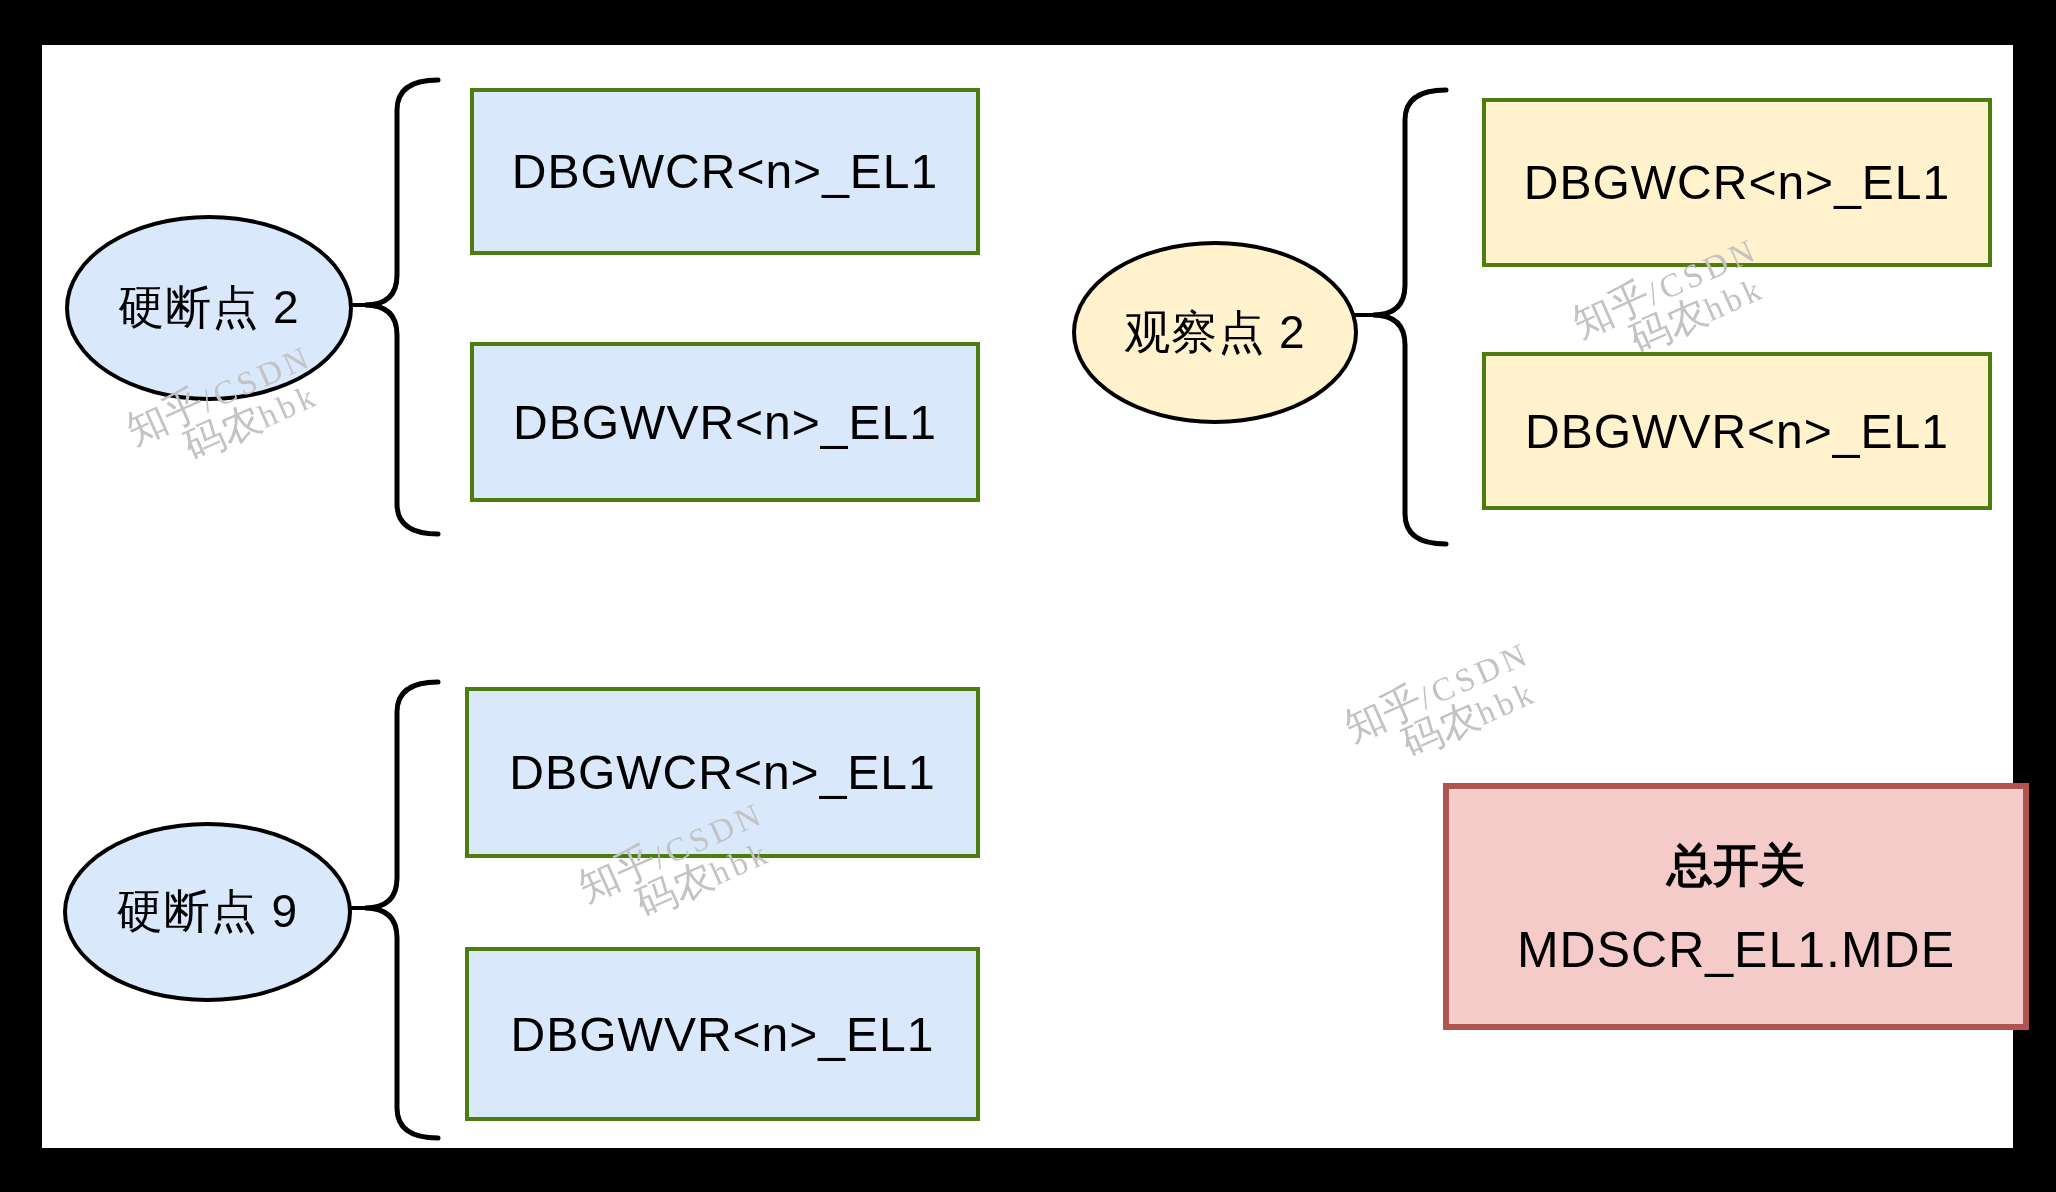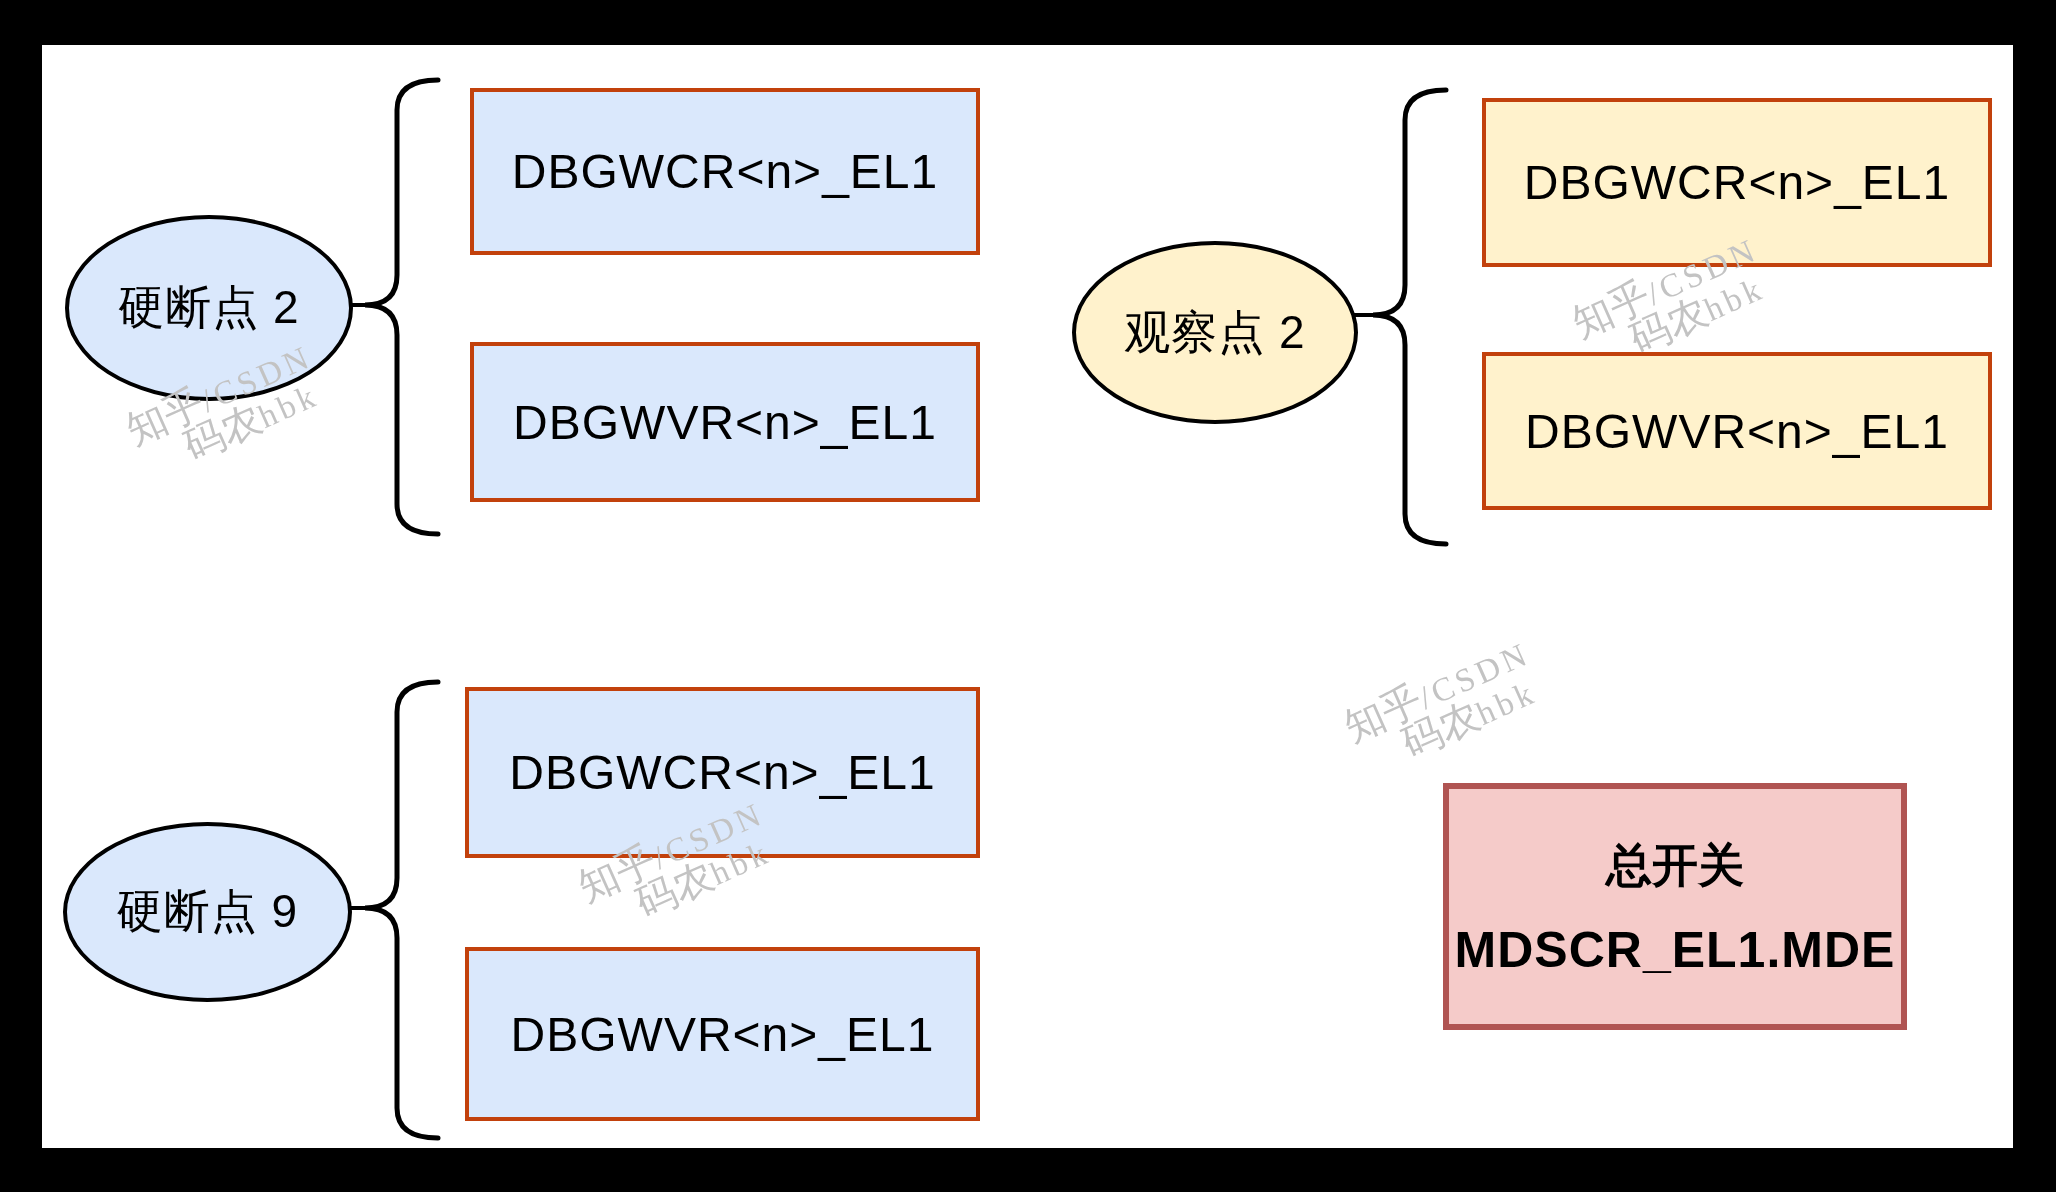--- a/index.html
+++ b/index.html
@@ -11,38 +11,38 @@
 
   .ellipse {
     position:absolute; border:4px solid #000; border-radius:50%;
     display:flex; align-items:center; justify-content:center;
     font-size:46px; color:#000; letter-spacing:1px; z-index:3;
   }
   .fill-blue  { background:#dae8fc; }
   .fill-yellow{ background:#fff2cc; }
 
   .regbox {
-    position:absolute; border:4px solid #c2410c;
+    position:absolute; border:4px solid #4d7c0f;
     display:flex; align-items:center; justify-content:center;
     font-size:48px; color:#000; letter-spacing:1px; z-index:2;
   }
 
   .connector { position:absolute; height:4px; background:#000; z-index:1; }
 
   .brace { position:absolute; z-index:1; }
   .brace svg { display:block; }
 
   .master {
-    position:absolute; left:1443px; top:783px; width:464px; height:247px;
+    position:absolute; left:1443px; top:783px; width:586px; height:247px;
     background:#f5cbc9; border:6px solid #b05452; box-sizing:border-box;
     display:flex; flex-direction:column; align-items:center; justify-content:center;
     gap:24px; z-index:2;
   }
   .master .t1 { font-size:46px; font-weight:bold; color:#000; }
-  .master .t2 { font-size:50px; font-weight:bold; color:#000; letter-spacing:1px; }
+  .master .t2 { font-size:50px; font-weight:normal; color:#000; letter-spacing:1px; }
 
   .wm {
     position:absolute; transform:rotate(-24deg); transform-origin:0 0;
     color:#c3c3c3; white-space:nowrap; z-index:5; line-height:1.05;
   }
   .wm-cjk { font-size:40px; }
   .wm-lat { font-family:"Liberation Serif", serif; font-size:33px; letter-spacing:4px; }
   .wm-l2  { margin-left:46px; margin-top:-4px; }
 
   .credit {

